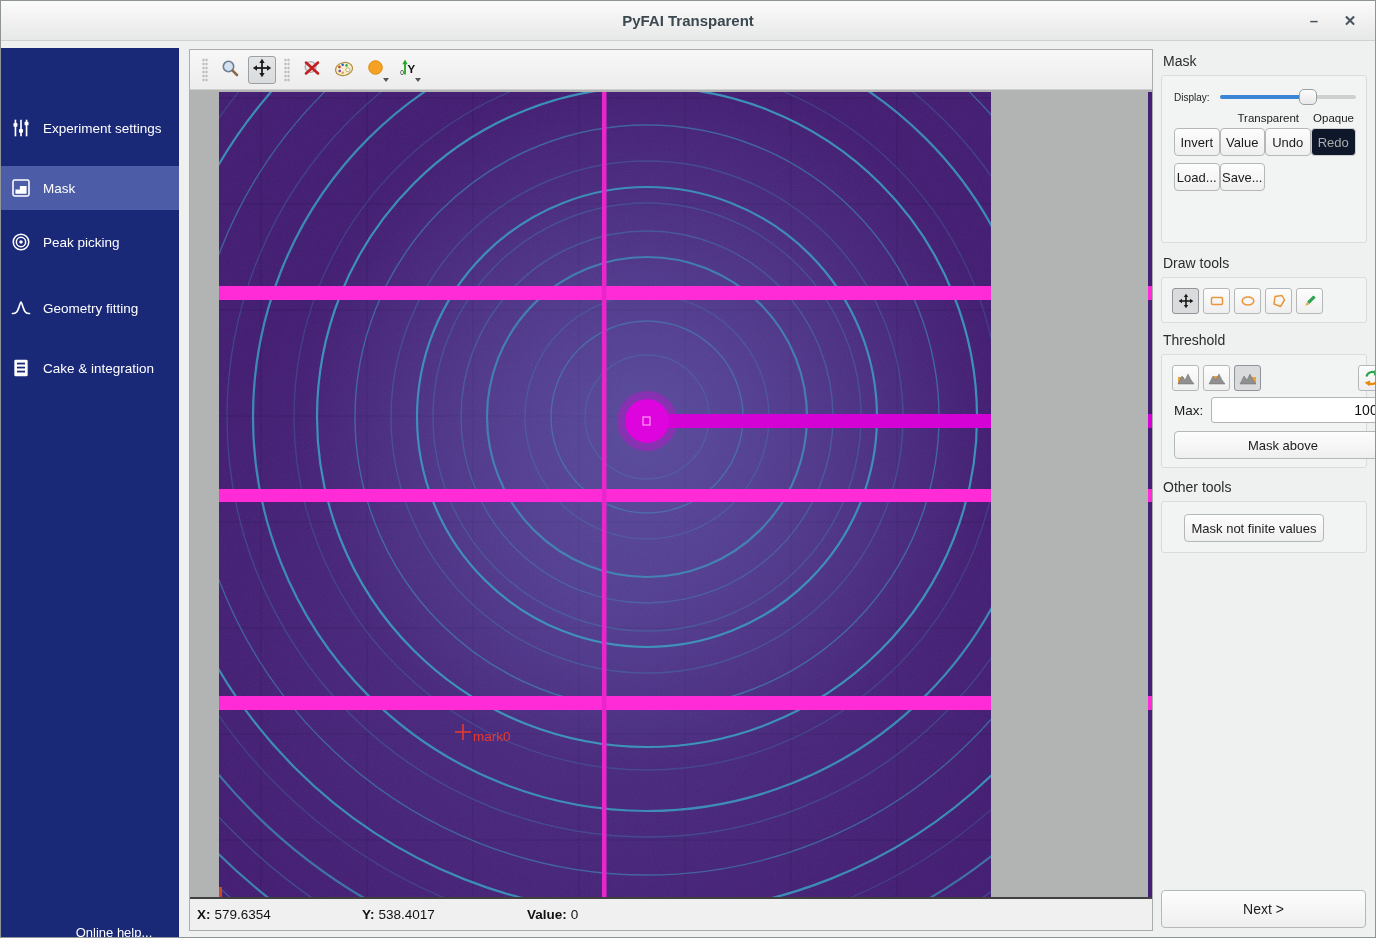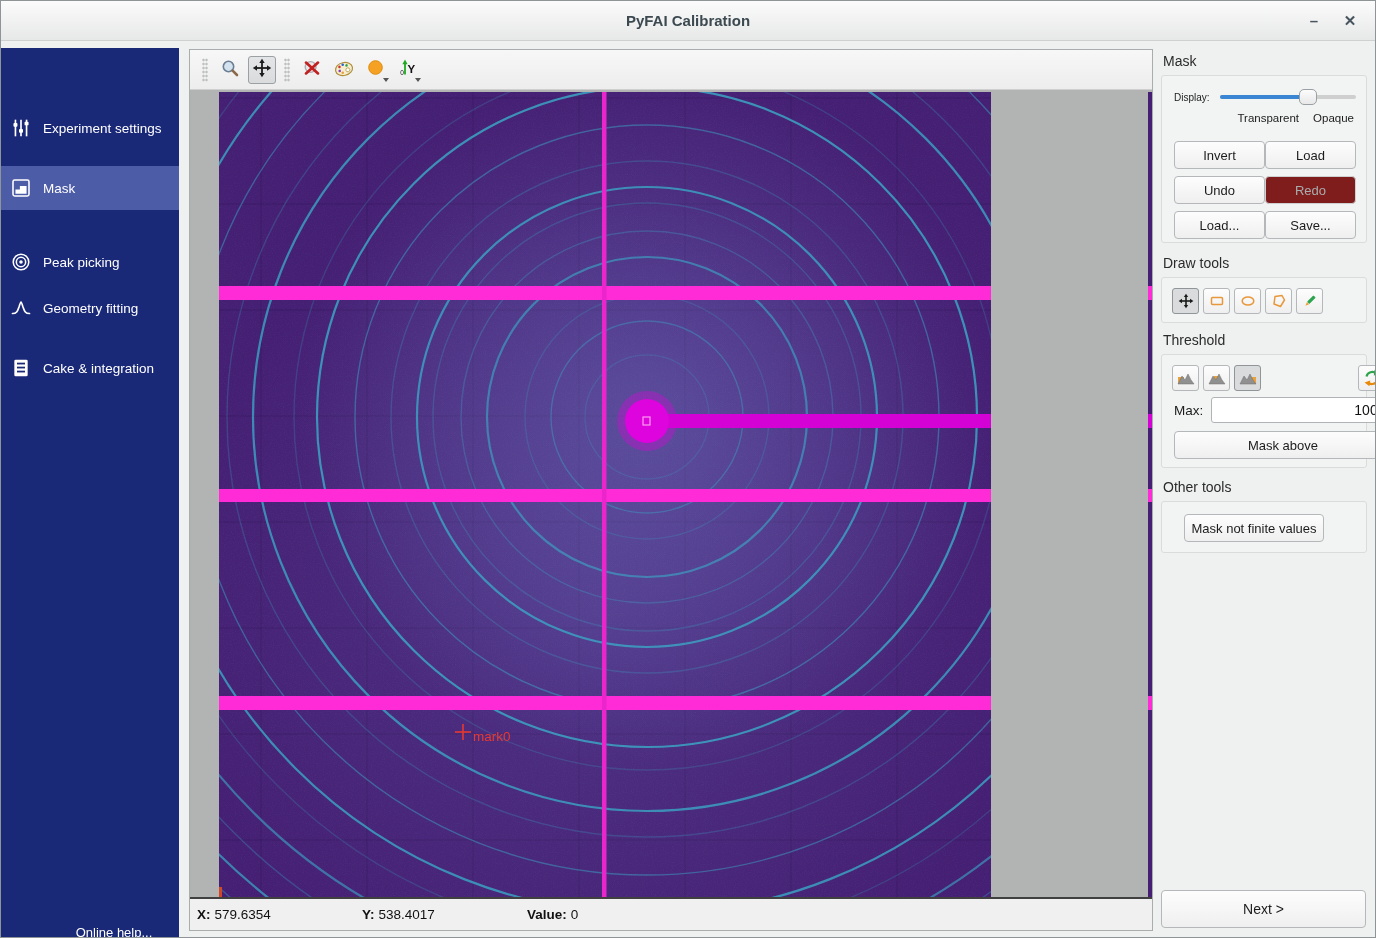--- a/index.html
+++ b/index.html
@@ -48,23 +48,23 @@
              border-top:2px solid #404040; display:flex; align-items:center; padding-left:7px;
              font-size:13.5px; color:#111; }
   .pstatus .fld { width:165px; } .pstatus b { font-weight:bold; margin-right:4px; }
 
   
   .rpanel { position:absolute; left:1158px; top:48px; width:212px; height:884px; }
   .rp-title { position:absolute; left:4px; font-size:14px; color:#2b2b2b; }
   .group { position:absolute; left:2px; width:206px; background:#f2f3f3; border:1px solid #dadbdb; border-radius:3px; }
   .btn { background:linear-gradient(#fdfdfd,#efefef); border:1px solid #b4b8ba; border-radius:4px;
          font-size:13px; color:#1c1c1c; font-family:"Liberation Sans",sans-serif; cursor:pointer; }
-  .btn.disabled { color:#a9adad; border-color:#cfd1d1; background:#7f1d1d; }
-  .btn-grid { position:absolute; left:12px; top:65px; width:182px; display:grid;
-              grid-template-columns:1fr 1fr; gap:7px 0; }
+  .btn.disabled { color:#a9adad; border-color:#cfd1d1; background:#0f172a; }
+  .btn-grid { position:absolute; left:12px; top:52px; width:182px; display:grid;
+              grid-template-columns:1fr 1fr 1fr 1fr; gap:7px 0; }
   .btn-grid .btn { height:28px; }
 
   .disp-row { position:absolute; left:12px; top:12px; width:182px; height:18px; display:flex; align-items:center; }
   .disp-label { font-size:10px; color:#1c1c1c; }
   .slider { position:relative; flex:1; height:18px; margin-left:10px; cursor:pointer; }
   .slider .track { position:absolute; left:0; right:0; top:7px; height:4px; background:#cfcfcf; border-radius:2px; }
   .slider .fill  { position:absolute; left:0; top:7px; height:4px; background:#3a86d4; border-radius:2px; }
   .slider .handle{ position:absolute; top:1px; width:18px; height:16px; background:linear-gradient(#fcfcfc,#e8e8e8);
                    border:1px solid #9aa0a3; border-radius:5px; }
   .to-row { position:absolute; left:12px; top:36px; width:182px; display:flex; justify-content:flex-end;
@@ -81,21 +81,21 @@
                text-align:right; padding-right:8px; font-size:14px; font-family:"Liberation Sans",sans-serif; color:#111; }
   .wide-btn { position:absolute; left:12px; width:218px; height:28px; }
   .next-btn { position:absolute; left:2px; top:841px; width:205px; height:38px; font-size:14px; }
 </style>
 </head>
 <body>
 
 <div class="window">
 
   <div class="titlebar">
-    <div class="title">PyFAI Calibration</div>
+    <div class="title">PyFAI Transparent</div>
     <div class="win-btn min">–</div>
     <div class="win-btn close">✕</div>
   </div>
 
   <div class="sidebar">
     <div class="side-item" style="top:58px">
       <span class="sicon">
         <svg width="20" height="20" viewBox="0 0 18 18">
             <g stroke="#fff" stroke-width="1.5">
           <line x1="4" y1="1.5" x2="4" y2="16.5"></line>
@@ -113,21 +113,21 @@
     </div>
     <div class="side-item selected" style="top:118px">
       <span class="sicon">
         <svg width="20" height="20" viewBox="0 0 18 18">
             <rect x="1.8" y="1.8" width="14.4" height="14.4" rx="1.5" fill="none" stroke="#fff" stroke-width="1.4"></rect>
           <path d="M4 14.2 L4 10.4 L8 10.4 L8 7.2 L14 7.2 L14 14.2 Z" fill="#fff"></path>
           </svg>
       </span>
       <span>Mask</span>
     </div>
-    <div class="side-item" style="top:192px">
+    <div class="side-item" style="top:172px">
       <span class="sicon">
         <svg width="20" height="20" viewBox="0 0 18 18">
             <g stroke="#fff" fill="none" stroke-width="1.4">
           <circle cx="9" cy="9" r="7"></circle>
               <circle cx="9" cy="9" r="4.2"></circle>
             </g>
             <circle cx="9" cy="9" r="1.6" fill="#fff"></circle>
           </svg>
       </span>
       <span>Peak picking</span>
@@ -338,21 +338,21 @@
           <div class="fill" style="width: 65%;"></div>
           <div class="handle" style="left: calc(65% - 9px);"></div>
         </div>
       </div>
       <div class="to-row">
         <span>Transparent</span>
         <span>Opaque</span>
       </div>
       <div class="btn-grid">
         <button class="btn">Invert</button>
-        <button class="btn">Load</button>
+        <button class="btn">Value</button>
         <button class="btn">Undo</button>
         <button class="btn disabled">Redo</button>
         <button class="btn">Load...</button>
         <button class="btn">Save...</button>
       </div>
     </div>
 
     <div class="rp-title" style="top:206px">Draw tools</div>
     <div class="group" style="top:228px;height:46px">
       <div class="tools-row">

